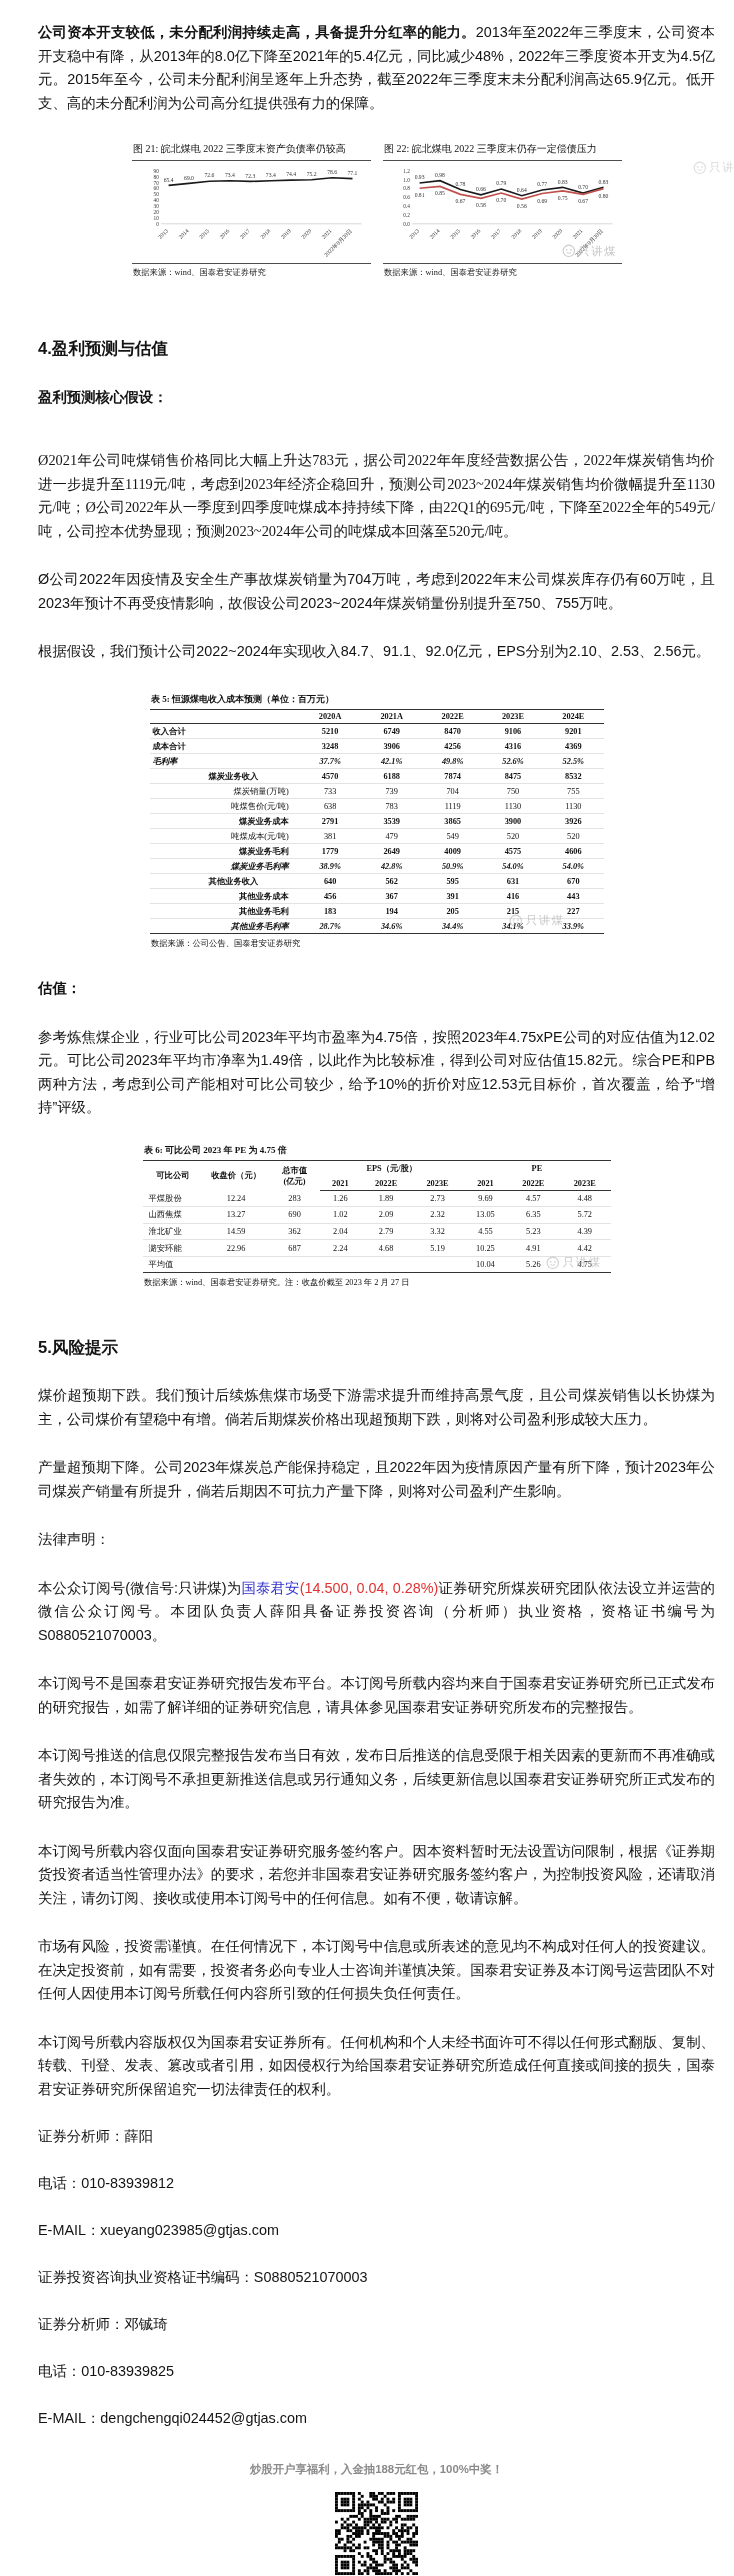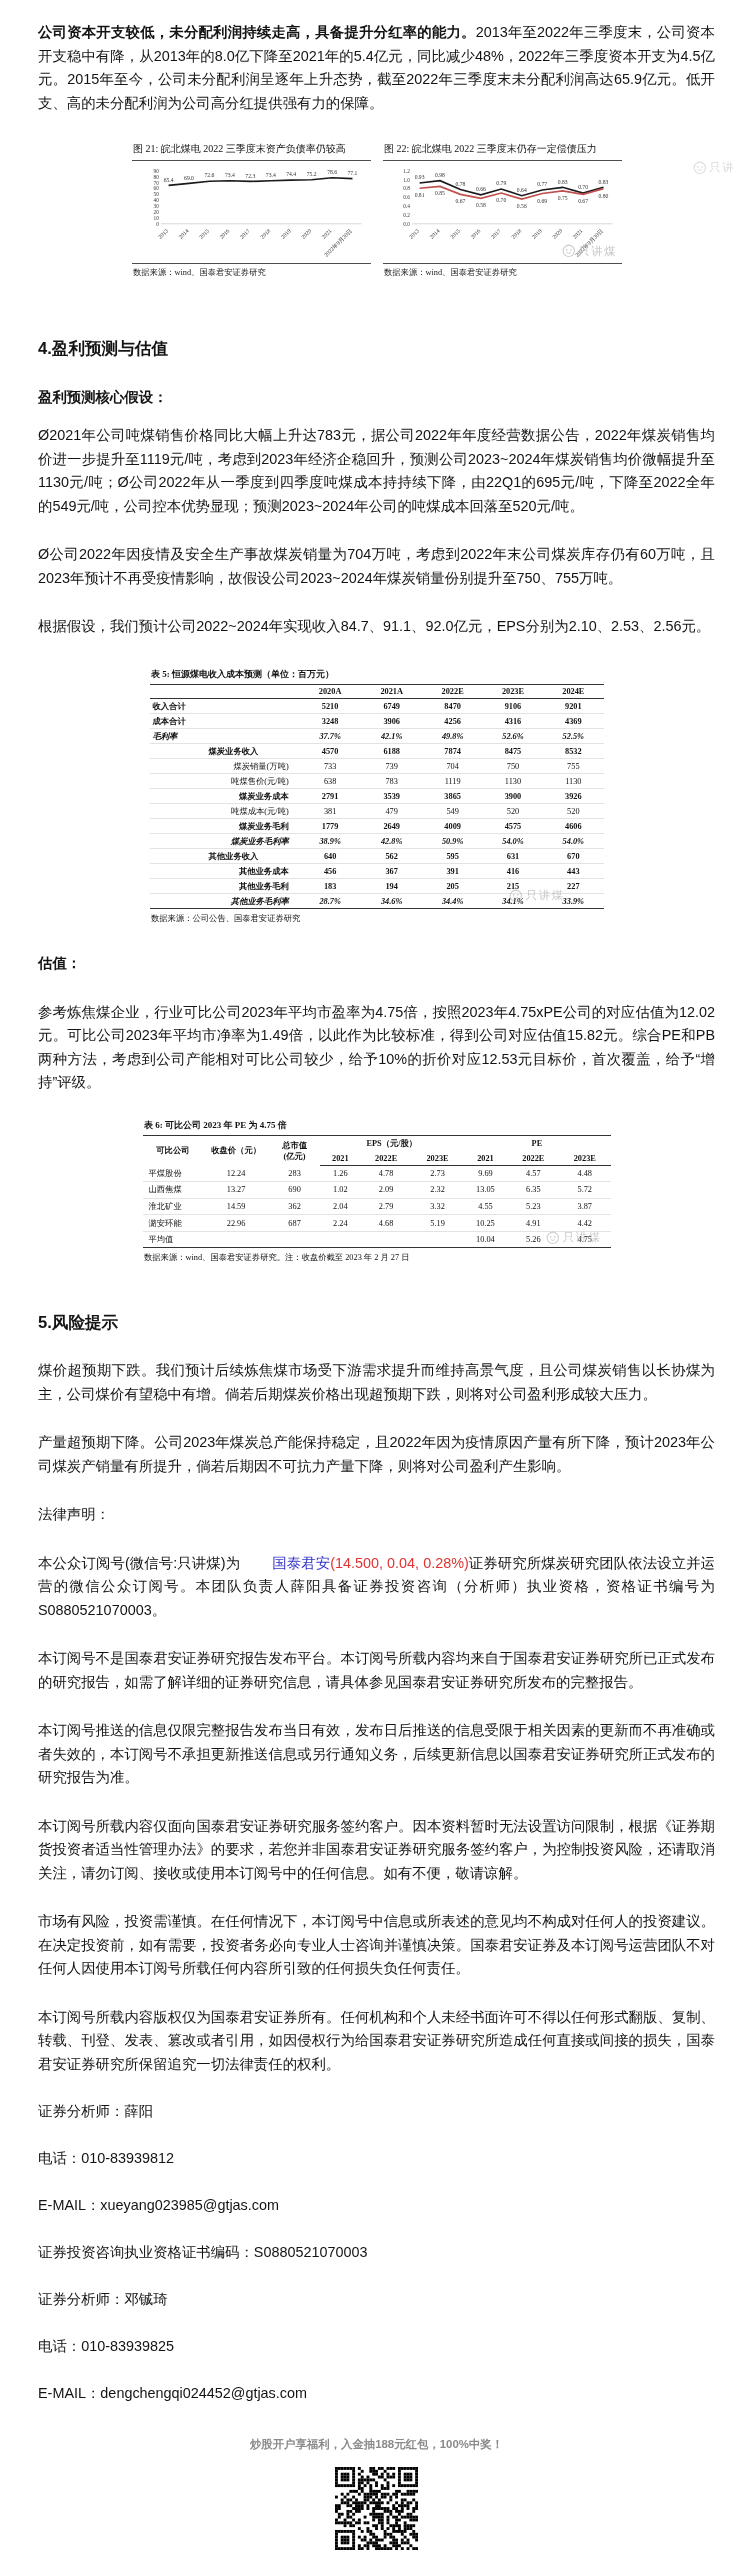--- a/index.html
+++ b/index.html
@@ -7,23 +7,23 @@
   body {
     width:734px; height:2576px; overflow:hidden;
     font-family:"Liberation Sans", sans-serif; color:#141414;
     padding:21px 19px 0 38px;
   }
   p.body { font-size:14.4px; line-height:23.5px; margin:25px 0 0 0; text-align:justify; }
   #intro { margin-top:0; }
   h2.sec { font-size:16.6px; font-weight:bold; margin:59px 0 0 0; line-height:23px; }
   #h-sec5 { margin-top:48px; }
   h3.sub { font-size:14.4px; font-weight:bold; margin:27px 0 0 0; line-height:21px; }
-  #p-assume1 { margin-top:16px; }
+  #p-assume1 { margin-top:41px;font-family:Liberation Serif, serif; }
   #p-val { margin-top:27px; }
-  .link { color:#3333cc; text-decoration:none;padding-left:32px; }
+  .link { color:#3333cc; text-decoration:none; }
   .red { color:#e03333; }
 
   
   #figs { display:flex; justify-content:center; gap:12px; margin-top:27px; position:relative; }
   .fig { width:239px; position:relative; }
   .fig-title { font-family:"Liberation Serif", serif; font-weight:normal; font-size:10px; color:#111;
                padding:0 0 3.8px 1.5px; border-bottom:1.5px solid #4d4d4d; white-space:nowrap; }
   .chart { display:block; width:100%; height:101px; margin-top:1.5px; }
   .fig-src { font-family:"Liberation Serif", serif; font-size:8.3px; color:#222;
              border-top:1.1px solid #4d4d4d; padding:3px 0 0 1.5px; }
@@ -349,21 +349,21 @@
             <th>2022E</th>
             <th>2023E</th>
           </tr>
         </thead>
         <tbody>
           <tr class="">
             <td class="co">平煤股份</td>
             <td>12.24</td>
             <td>283</td>
             <td>1.26</td>
-            <td>4.78</td>
+            <td>1.89</td>
             <td>2.73</td>
             <td>9.69</td>
             <td>4.57</td>
             <td>4.48</td>
           </tr>
           <tr class="">
             <td class="co">山西焦煤</td>
             <td>13.27</td>
             <td>690</td>
             <td>1.02</td>
@@ -375,21 +375,21 @@
           </tr>
           <tr class="">
             <td class="co">淮北矿业</td>
             <td>14.59</td>
             <td>362</td>
             <td>2.04</td>
             <td>2.79</td>
             <td>3.32</td>
             <td>4.55</td>
             <td>5.23</td>
-            <td>3.87</td>
+            <td>4.39</td>
           </tr>
           <tr class="">
             <td class="co">潞安环能</td>
             <td>22.96</td>
             <td>687</td>
             <td>2.24</td>
             <td>4.68</td>
             <td>5.19</td>
             <td>10.25</td>
             <td>4.91</td>

